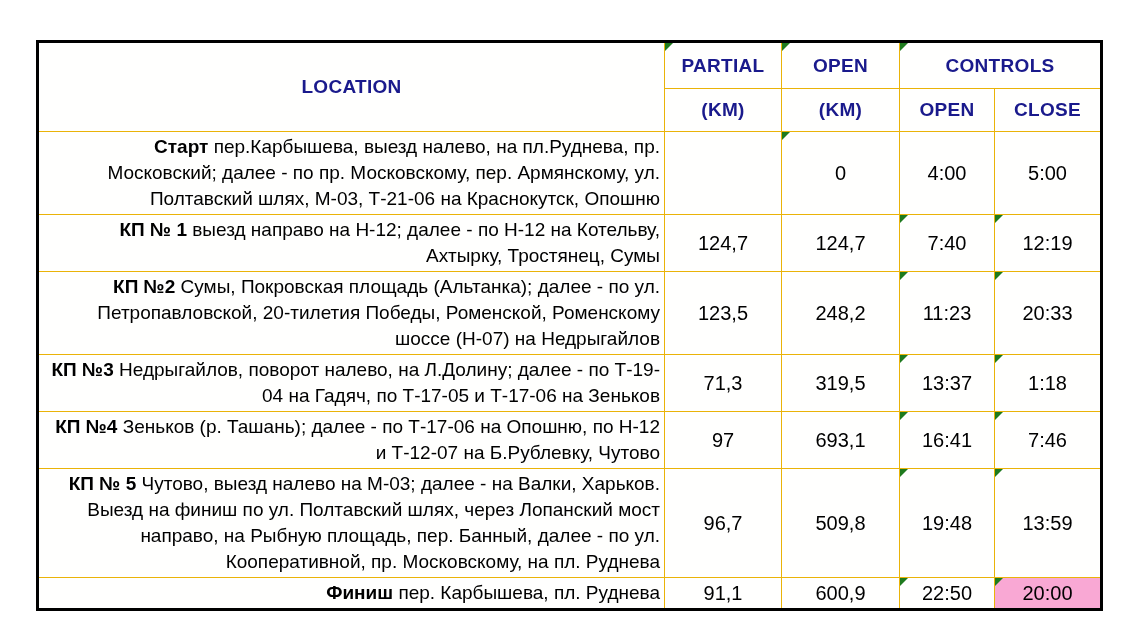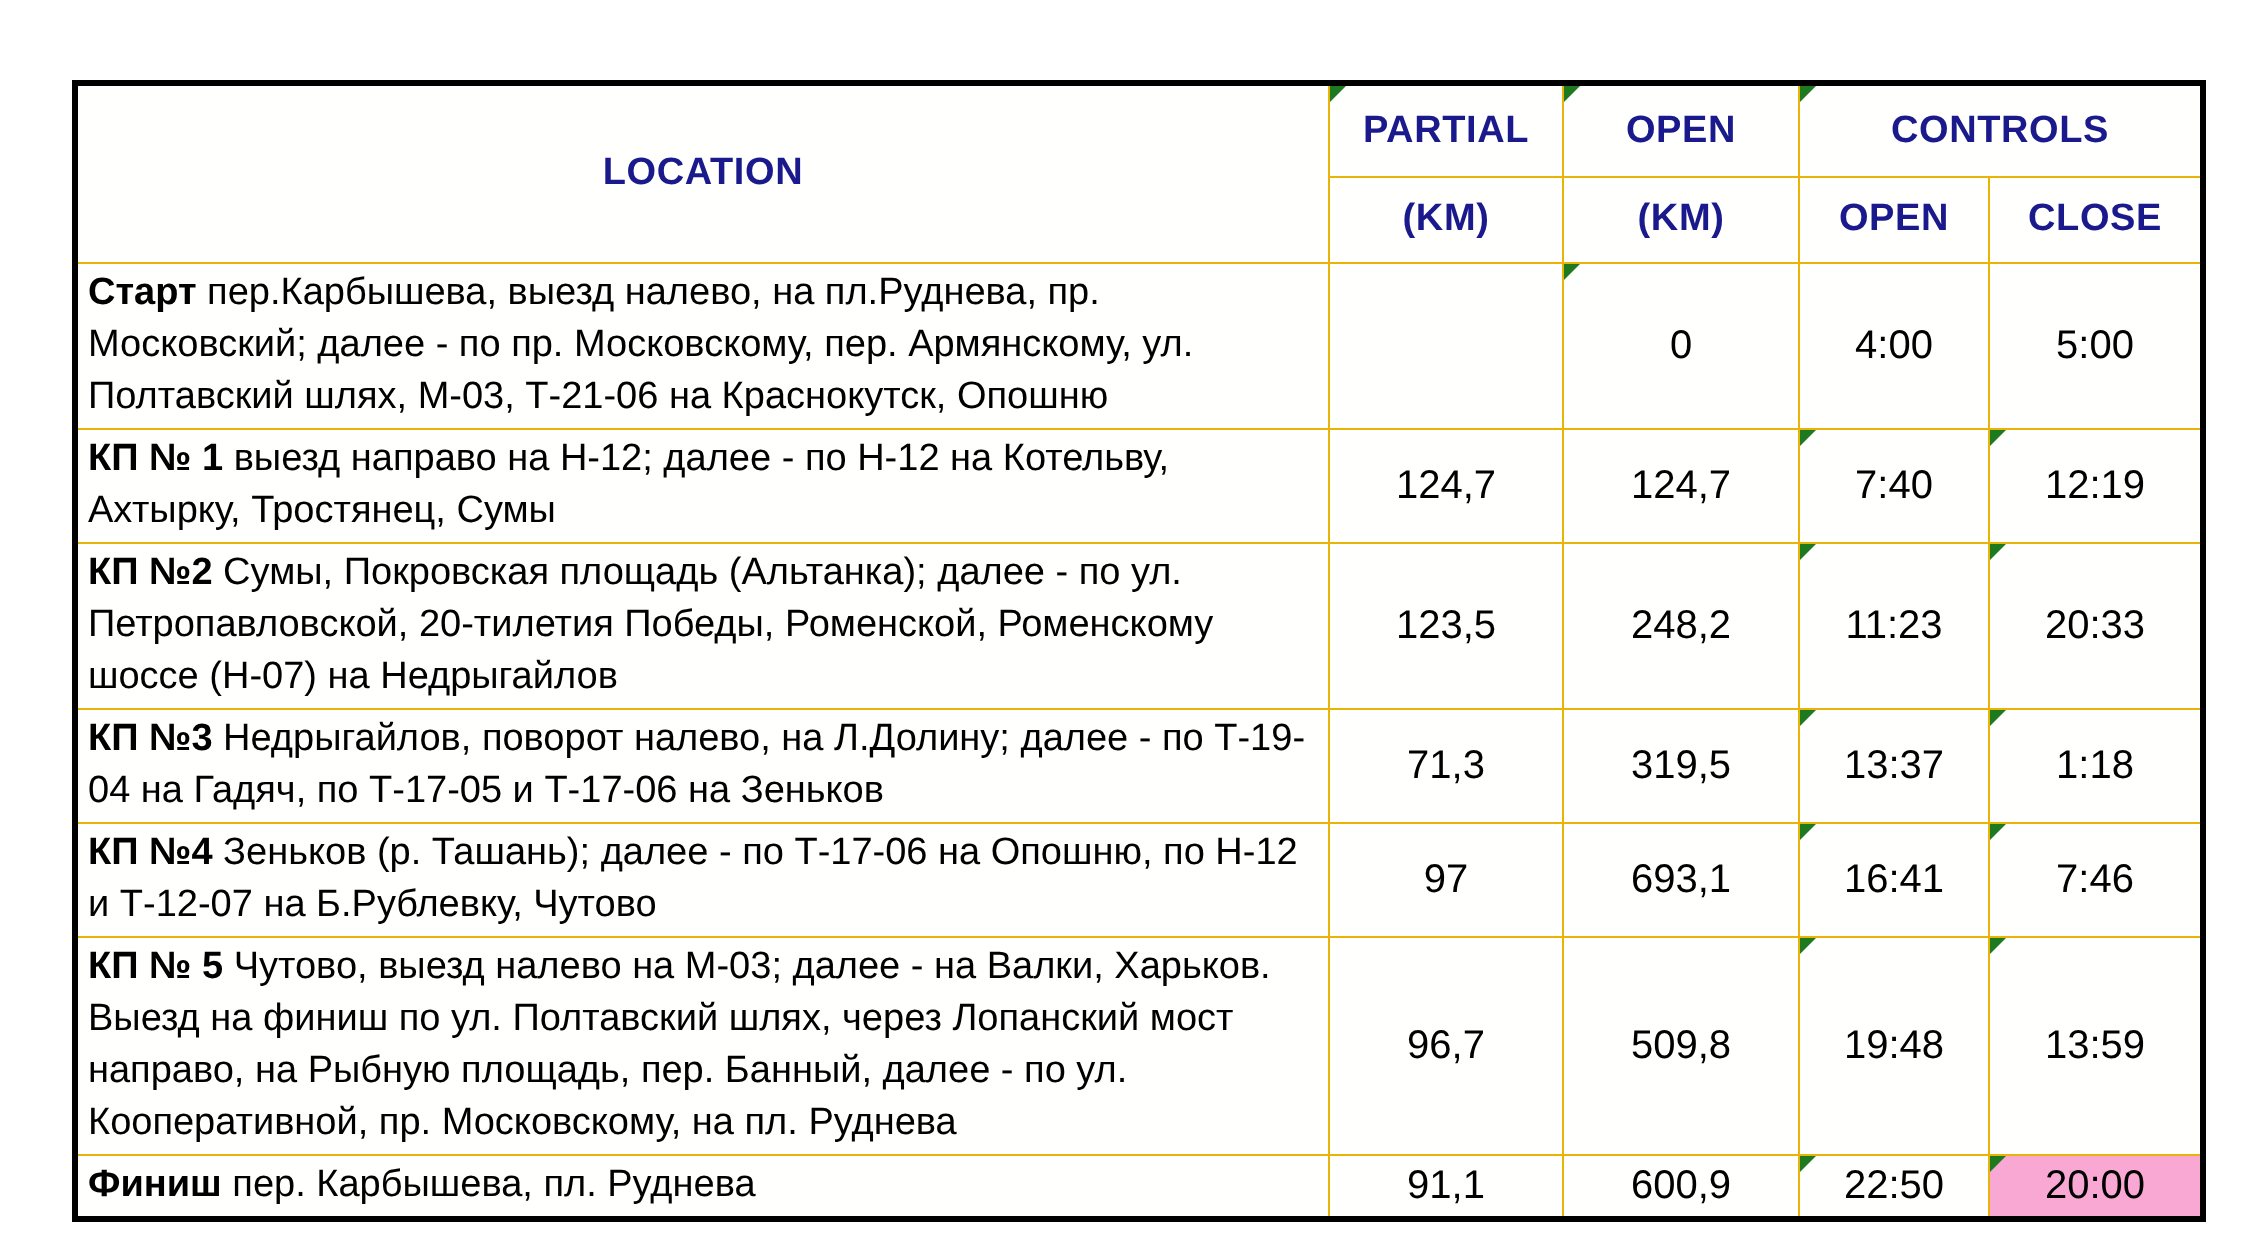--- a/index.html
+++ b/index.html
@@ -15,21 +15,21 @@
   table.route th,table.route td{
     border:1px solid #eab308;overflow:hidden;
   }
   table.route{border:3px solid #000;}
   th.hdr{
     color:#1a1a8c;font-weight:bold;font-size:19px;letter-spacing:.3px;
     text-align:center;vertical-align:middle;
   }
   td.loc{
     font-size:19px;line-height:26px;padding:2px 4px 2px 5px;
-    vertical-align:middle;text-align:left;
+    vertical-align:middle;text-align:right;
   }
   td.loc .lbl{font-weight:bold;}
   td.num{
     font-size:20px;text-align:center;vertical-align:middle;
   }
   td.hl{background:#f9a8d4;}
   .tri{position:relative;}
   .tri::before{
     content:"";position:absolute;top:0;left:0;width:0;height:0;
     border:4px solid transparent;

